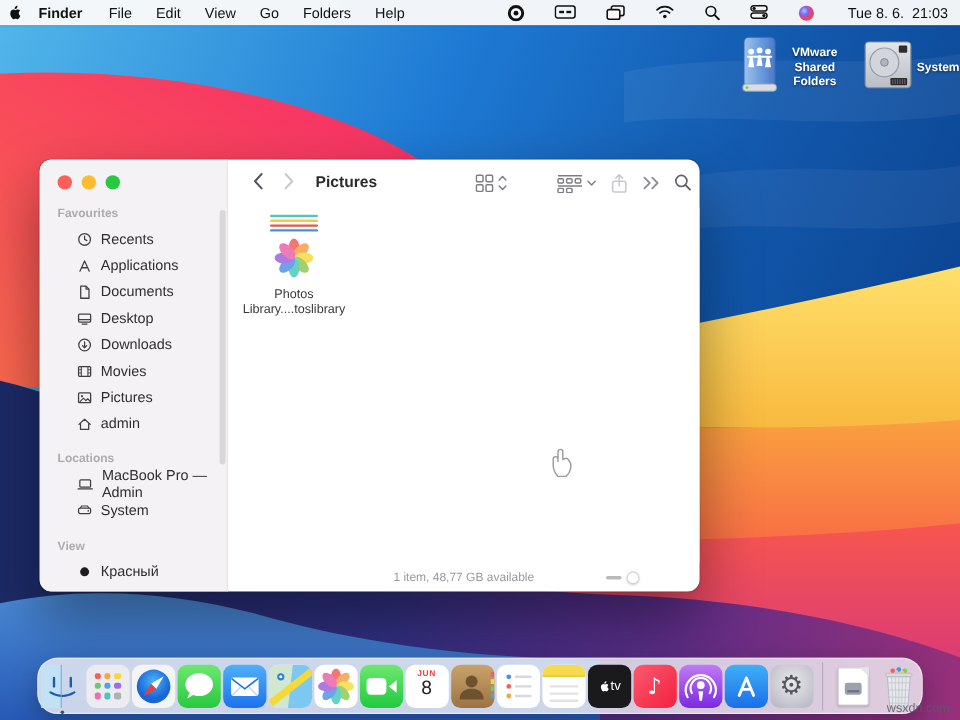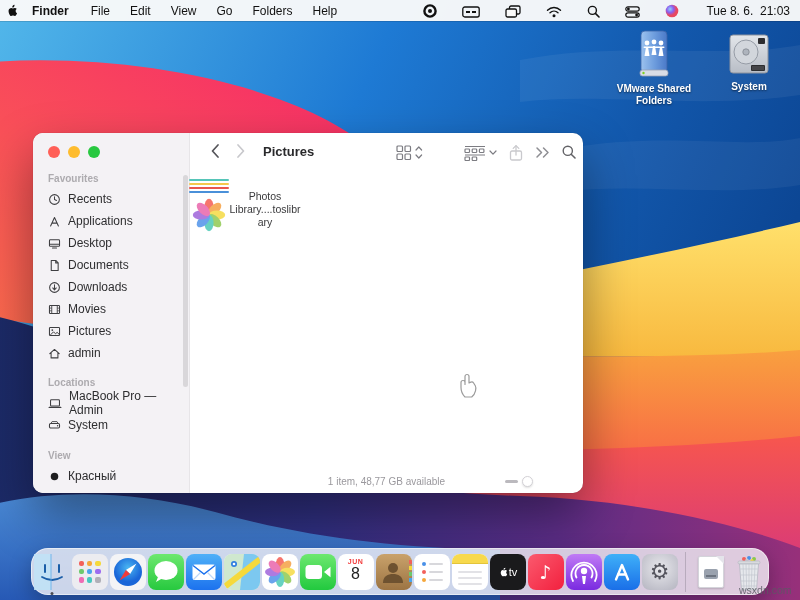--- a/index.html
+++ b/index.html
@@ -10,56 +10,56 @@
   
   #wallpaper { position:absolute; inset:0; z-index:0; }
 
   
   .menubar { position:absolute; top:0; left:0; width:800px; height:21px; background:rgba(250,250,250,.96);
              display:flex; align-items:center; z-index:50; box-shadow:0 1px 0 rgba(0,0,0,.12); }
   .mb-left { display:flex; align-items:flex-end; }
   .apple { width:22px; display:flex; justify-content:center; }
   .mb-item { font-size:12px; color:#111; padding:0 10px; }
   .mb-item.app-name { font-weight:bold; padding:0 12px 0 10px; }
-  .mb-right { margin-left:auto; display:flex; align-items:flex-end; gap:25px; padding-right:10px; }
+  .mb-right { margin-left:auto; display:flex; align-items:flex-start; gap:25px; padding-right:10px; }
   .mb-clock { font-size:12px; color:#111; white-space:pre; margin-left:2px; }
   .st-ic { display:flex; align-items:center; }
 
   
-  .desk-icon { position:absolute; z-index:5; display:flex; flex-direction:column; align-items:center; }
+  .desk-icon { position:absolute; z-index:5; display:flex; flex-direction:row; align-items:center; }
   .desk-icon .lbl { margin-top:3px; font-size:10px; font-weight:bold; color:#fff; text-align:center;
                     text-shadow:0 1px 2px rgba(0,0,0,.55); line-height:12px; }
   #di-vmware { left:608px; top:30px; width:92px; }
   #di-system { left:716px; top:32px; width:66px; }
 
   
   .window { position:absolute; left:33px; top:133px; width:550px; height:360px; border-radius:10px;
             background:#fff; z-index:10; box-shadow:0 22px 50px rgba(0,0,0,.4), 0 0 1px rgba(0,0,0,.3); overflow:hidden; }
   .sidebar { position:absolute; left:0; top:0; width:157px; height:100%; background:#f4f2f5; border-right:1px solid #e7e5e8; }
   .traffic { position:absolute; left:15px; top:13px; display:flex; gap:8px; }
   .tl { width:12px; height:12px; border-radius:50%; }
   .tl.red { background:#ff5f57; } .tl.yel { background:#febc2e; } .tl.grn { background:#28c840; }
 
   .side-scroll { position:absolute; right:1px; top:42px; width:5px; height:212px; border-radius:3px; background:#d9d7da; }
 
   .side-hdr { font-size:10px; color:#adabaf; font-weight:bold; margin:0 0 4px 15px; }
-  .side-list { list-style:none; }
+  .side-list { list-style:none;margin-left:16px; }
   .side-row { height:22px; display:flex; align-items:center; gap:7px; padding-left:15px; font-size:12px; color:#2e2e30; }
   .side-row svg { flex:0 0 auto; }
   #sec-fav { padding-top:40px; }
   #sec-loc { padding-top:13px; }
   #sec-tag { padding-top:14px; }
 
   .titlebar { position:absolute; left:157px; top:0; width:393px; height:40px; }
   .nav-btn { position:absolute; top:10px; }
   .w-title { position:absolute; left:73px; top:11px; font-size:13px; font-weight:bold; color:#2a2a2c; }
   .tb-ic { position:absolute; top:11px; }
 
   .content { position:absolute; left:158px; top:40px; right:0; bottom:24px; background:#fff; }
-  .file-item { position:absolute; left:-2px; top:6px; width:112px; display:flex; align-items:center; }
+  .file-item { position:absolute; left:-2px; top:6px; width:112px; display:flex; flex-direction:column; align-items:center; }
   .lib-stripes { display:flex; flex-direction:column; gap:2px; margin-bottom:2px; }
   .lib-stripes i { width:40px; height:2px; border-radius:1px; display:block; }
   .file-name { margin-top:4px; font-size:10.5px; color:#3a3a3c; text-align:center; line-height:13px; width:112px; word-break:break-word; }
 
   .statusbar { position:absolute; left:157px; right:0; bottom:0; height:24px; }
   .status-text { position:absolute; left:0; right:0; bottom:6px; text-align:center; font-size:10px; color:#9a989d; }
   .size-slider { position:absolute; right:50px; bottom:6px; display:flex; align-items:center; gap:4px; }
   .size-slider .dash { width:13px; height:3px; border-radius:2px; background:#bbb9be; }
   .size-slider .knob { width:11px; height:11px; border-radius:50%; background:#fff; border:1px solid #d2d0d5; box-shadow:0 1px 2px rgba(0,0,0,.12); }
 
@@ -304,32 +304,32 @@
           <span>Recents</span>
         </li>
         <li class="side-row">
           <svg width="13" height="13" viewBox="0 0 16 16">
               <path d="M3.2,13.5 L8,3 L12.8,13.5 M4.8,10 H11.2" fill="none" stroke="#3f3f42" stroke-width="1.3" stroke-linecap="round" stroke-linejoin="round"></path>
             </svg>
           <span>Applications</span>
         </li>
         <li class="side-row">
           <svg width="13" height="13" viewBox="0 0 16 16">
+              <path d="M4,1.8 H9.5 L12.5,4.8 V14.2 H4 Z" fill="none" stroke="#3f3f42" stroke-width="1.3" stroke-linejoin="round"></path>
+              <path d="M9.5,1.8 V4.8 H12.5" fill="none" stroke="#3f3f42" stroke-width="1.3" stroke-linejoin="round"></path>
+            </svg>
+          <span>Documents</span>
+        </li>
+        <li class="side-row">
+          <svg width="13" height="13" viewBox="0 0 16 16">
               <rect x="1.8" y="3.5" width="12.4" height="8" rx="1" fill="none" stroke="#3f3f42" stroke-width="1.3"></rect>
               <line x1="1.8" y1="9" x2="14.2" y2="9" stroke="#3f3f42" stroke-width="1.3"></line>
               <line x1="5.5" y1="13.6" x2="10.5" y2="13.6" stroke="#3f3f42" stroke-width="1.3" stroke-linecap="round"></line>
             </svg>
           <span>Desktop</span>
-        </li>
-        <li class="side-row">
-          <svg width="13" height="13" viewBox="0 0 16 16">
-              <path d="M4,1.8 H9.5 L12.5,4.8 V14.2 H4 Z" fill="none" stroke="#3f3f42" stroke-width="1.3" stroke-linejoin="round"></path>
-              <path d="M9.5,1.8 V4.8 H12.5" fill="none" stroke="#3f3f42" stroke-width="1.3" stroke-linejoin="round"></path>
-            </svg>
-          <span>Documents</span>
         </li>
         <li class="side-row">
           <svg width="13" height="13" viewBox="0 0 16 16">
               <circle cx="8" cy="8" r="6" fill="none" stroke="#3f3f42" stroke-width="1.3"></circle>
               <path d="M8,4.8 V10.6 M5.8,8.6 L8,10.9 L10.2,8.6" fill="none" stroke="#3f3f42" stroke-width="1.3" stroke-linecap="round" stroke-linejoin="round"></path>
             </svg>
           <span>Downloads</span>
         </li>
         <li class="side-row">
           <svg width="13" height="13" viewBox="0 0 16 16">

